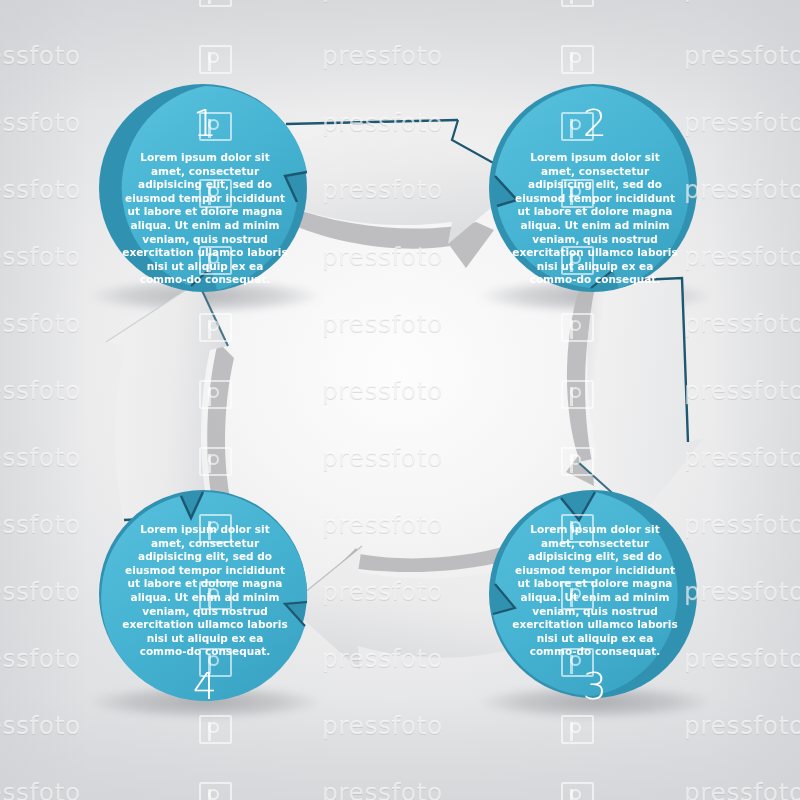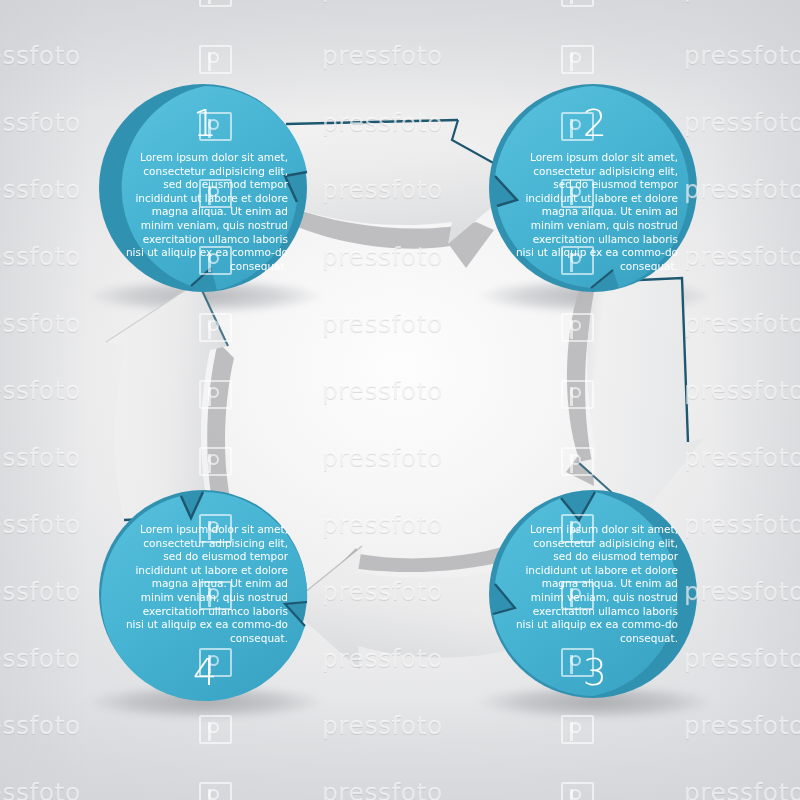--- a/index.html
+++ b/index.html
@@ -136,23 +136,23 @@
     font-weight: 300;
     line-height: 1;
     text-align: center;
     letter-spacing: 0.5px;
   }
   .node-text {
     color: #ffffff;
     font-family: "DejaVu Sans", sans-serif;
     font-size: 10.5px;
     line-height: 13.6px;
-    text-align: right;
+    text-align: center;
     width: 166px;
-    font-weight: 400;
+    font-weight: 700;
   }
 
   
   .node.num-top .node-content { justify-content: flex-start; padding-top: 20px; }
   .node.num-top .node-num { margin-bottom: 9px; }
   
   .node.num-bottom .node-content { justify-content: flex-start; padding-top: 33px; }
   .node.num-bottom .node-num { margin-top: 8px; }
 
   

